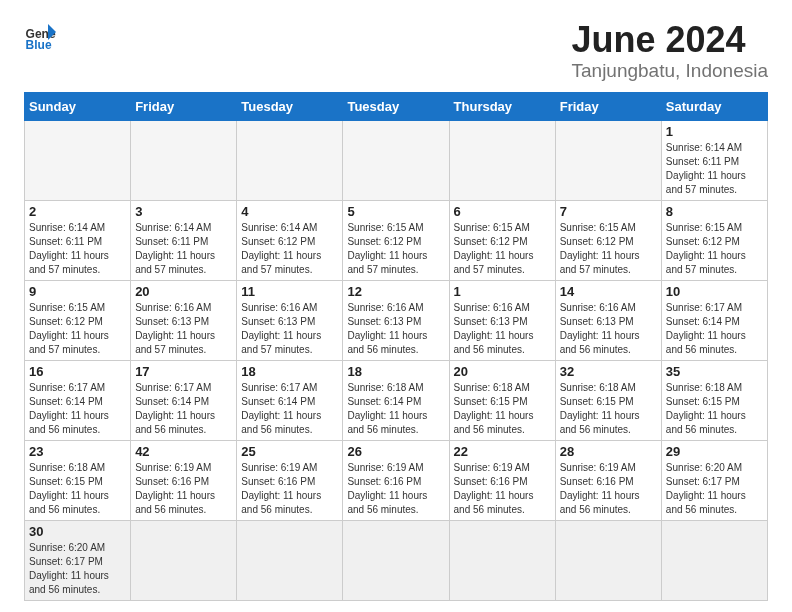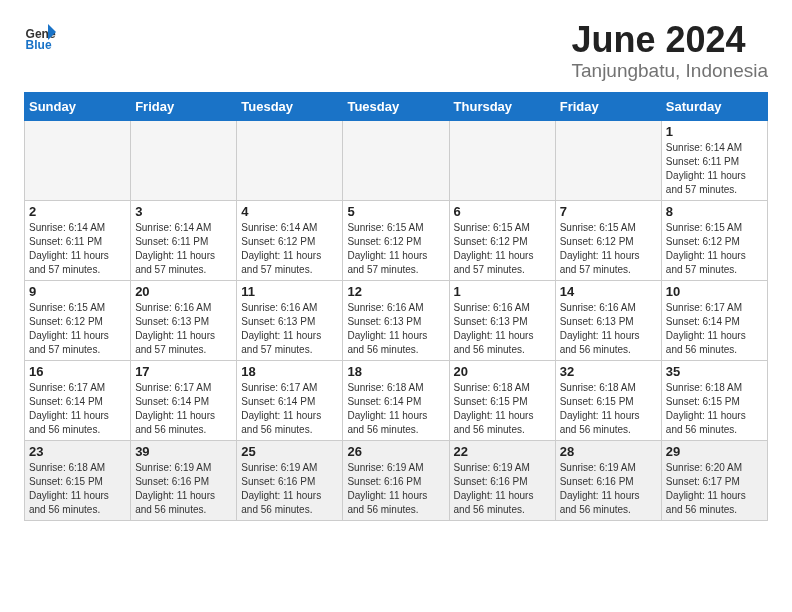--- a/index.html
+++ b/index.html
@@ -284,21 +284,21 @@
         </tr>
         <tr>
           <td>
             <div class="day-num">23</div>
             <div class="day-info" style="white-space: pre-line;">Sunrise: 6:18 AM
 Sunset: 6:15 PM
 Daylight: 11 hours
 and 56 minutes.</div>
           </td>
           <td>
-            <div class="day-num">39</div>
+            <div class="day-num">42</div>
             <div class="day-info" style="white-space: pre-line;">Sunrise: 6:19 AM
 Sunset: 6:16 PM
 Daylight: 11 hours
 and 56 minutes.</div>
           </td>
           <td>
             <div class="day-num">25</div>
             <div class="day-info" style="white-space: pre-line;">Sunrise: 6:19 AM
 Sunset: 6:16 PM
 Daylight: 11 hours
@@ -325,16 +325,31 @@
 Daylight: 11 hours
 and 56 minutes.</div>
           </td>
           <td>
             <div class="day-num">29</div>
             <div class="day-info" style="white-space: pre-line;">Sunrise: 6:20 AM
 Sunset: 6:17 PM
 Daylight: 11 hours
 and 56 minutes.</div>
           </td>
+        </tr>
+        <tr>
+          <td>
+            <div class="day-num">30</div>
+            <div class="day-info" style="white-space: pre-line;">Sunrise: 6:20 AM
+Sunset: 6:17 PM
+Daylight: 11 hours
+and 56 minutes.</div>
+          </td>
+          <td class="empty-cell"></td>
+          <td class="empty-cell"></td>
+          <td class="empty-cell"></td>
+          <td class="empty-cell"></td>
+          <td class="empty-cell"></td>
+          <td class="empty-cell"></td>
         </tr>
       </tbody>
   </table>
 </div>
 
 </body></html>

